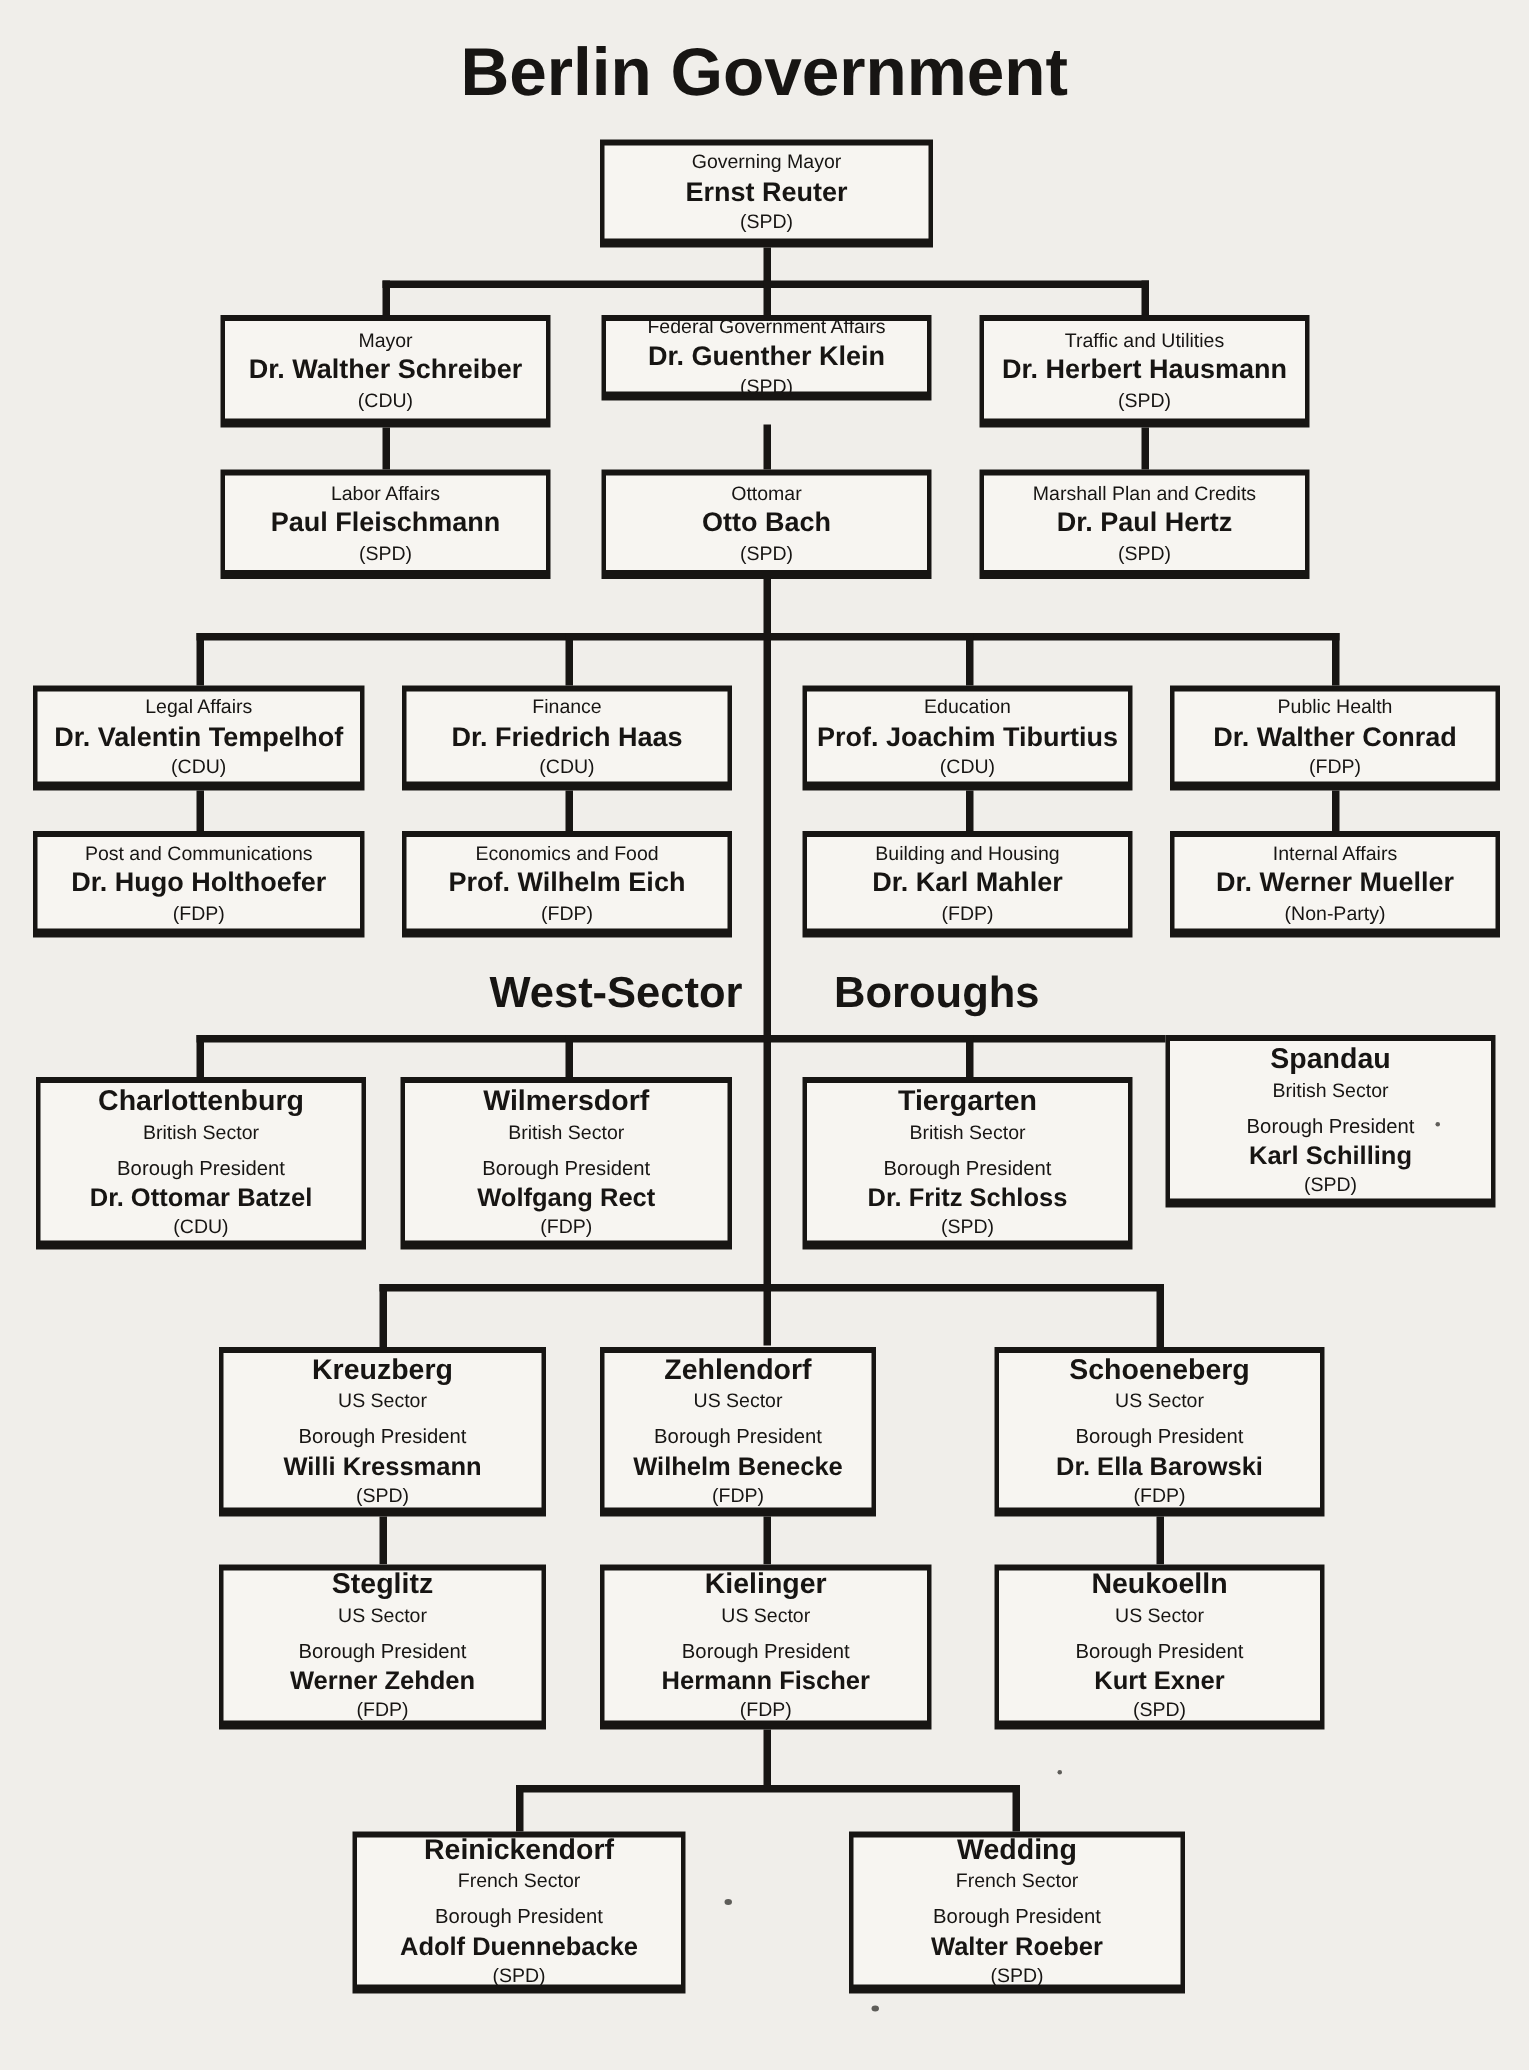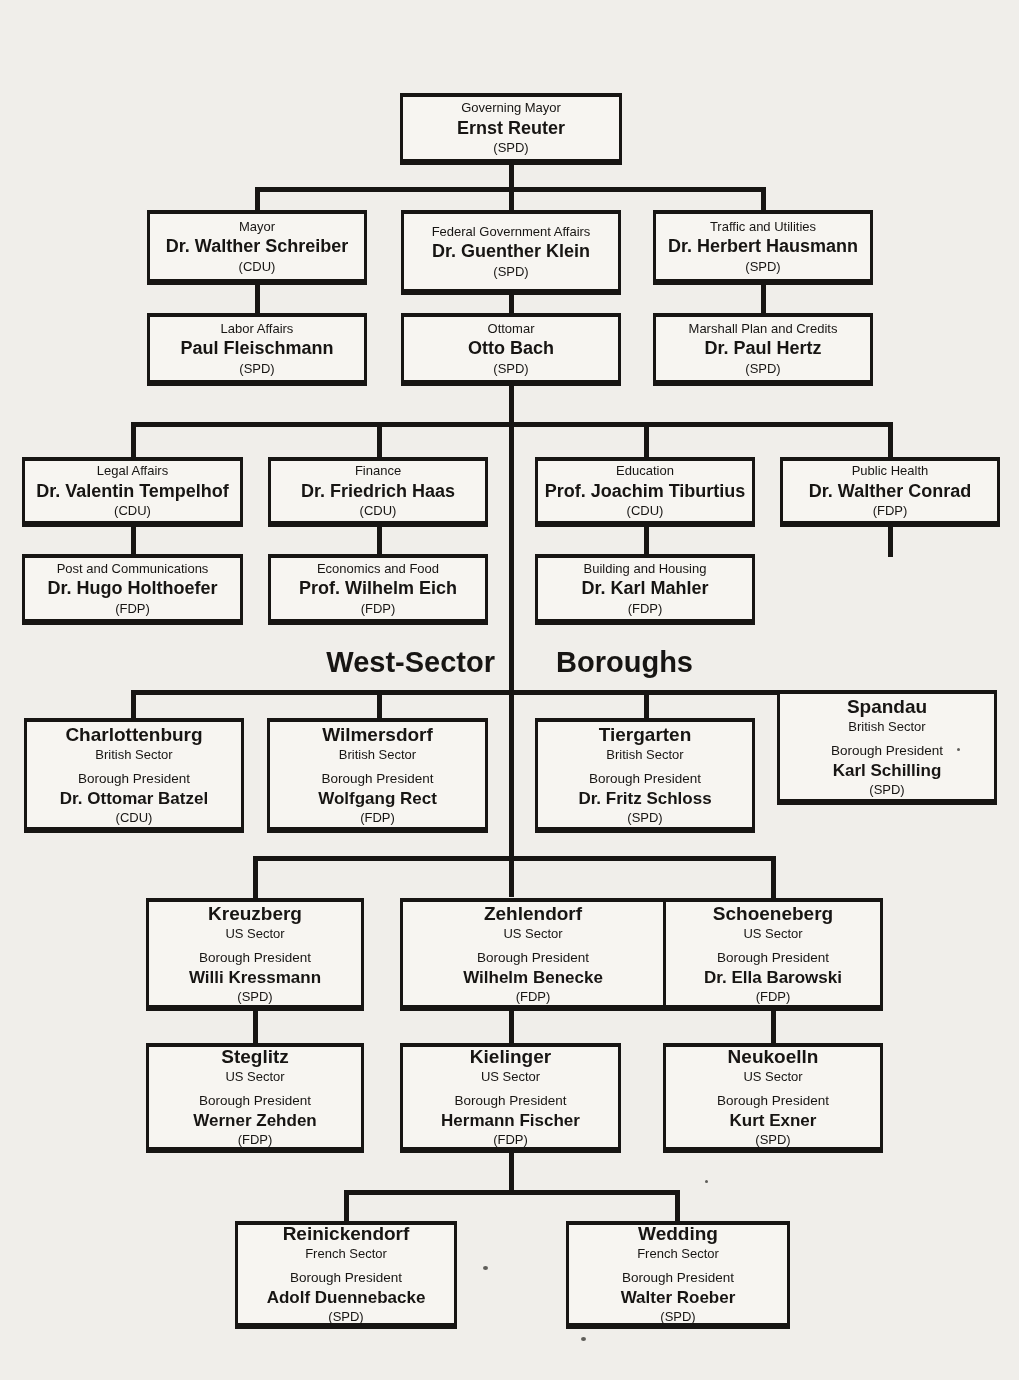--- a/index.html
+++ b/index.html
@@ -46,20 +46,21 @@
   .line{position:absolute;background:#171513;}
   .v{width:5px;}
   .h{height:5px;}
   .speck{position:absolute;background:#3a3835;border-radius:50%;opacity:.8;}
 </style>
 </head>
 <body>
 
 <div class="canvas">
 
+  <div class="page-title">Berlin Government</div>
 
   <div class="line v" style="left:509px;top:163px;height:27px"></div>
   <div class="line h" style="left:255px;top:187px;width:511px"></div>
   <div class="line v" style="left:255px;top:187px;height:26px"></div>
   <div class="line v" style="left:509px;top:187px;height:26px"></div>
   <div class="line v" style="left:761px;top:187px;height:26px"></div>
 
   <div class="line v" style="left:255px;top:283px;height:32px"></div>
   <div class="line v" style="left:509px;top:283px;height:32px"></div>
   <div class="line v" style="left:761px;top:283px;height:32px"></div>
@@ -100,21 +101,21 @@
     <div class="dept">Governing Mayor</div>
     <div class="pname">Ernst Reuter</div>
     <div class="party">(SPD)</div>
   </div>
 
   <div class="node" style="left:147px;top:210px;width:220px;height:75px">
     <div class="dept">Mayor</div>
     <div class="pname">Dr. Walther Schreiber</div>
     <div class="party">(CDU)</div>
   </div>
-  <div class="node" style="left:401px;top:210px;width:220px;height:85px">
+  <div class="node" style="left:401px;top:210px;width:220px;height:57px">
     <div class="dept">Federal Government Affairs</div>
     <div class="pname">Dr. Guenther Klein</div>
     <div class="party">(SPD)</div>
   </div>
   <div class="node" style="left:653px;top:210px;width:220px;height:75px">
     <div class="dept">Traffic and Utilities</div>
     <div class="pname">Dr. Herbert Hausmann</div>
     <div class="party">(SPD)</div>
   </div>
 
@@ -163,20 +164,25 @@
   <div class="node" style="left:268px;top:554px;width:220px;height:71px">
     <div class="dept">Economics and Food</div>
     <div class="pname">Prof. Wilhelm Eich</div>
     <div class="party">(FDP)</div>
   </div>
   <div class="node" style="left:535px;top:554px;width:220px;height:71px">
     <div class="dept">Building and Housing</div>
     <div class="pname">Dr. Karl Mahler</div>
     <div class="party">(FDP)</div>
   </div>
+  <div class="node" style="left:780px;top:554px;width:220px;height:71px">
+    <div class="dept">Internal Affairs</div>
+    <div class="pname">Dr. Werner Mueller</div>
+    <div class="party">(Non-Party)</div>
+  </div>
 
   <div class="section-label" style="left:283px;top:646px;width:212px">West-Sector</div>
   <div class="section-label" style="left:533px;top:646px;width:160px">Boroughs</div>
 
   <div class="node" style="left:24px;top:718px;width:220px;height:115px">
     <div class="bname">Charlottenburg</div>
     <div class="sector">British Sector</div>
     <div class="role">Borough President</div>
     <div class="president">Dr. Ottomar Batzel</div>
     <div class="bparty">(CDU)</div>
@@ -203,21 +209,21 @@
     <div class="bparty">(SPD)</div>
   </div>
 
   <div class="node" style="left:146px;top:898px;width:218px;height:113px">
     <div class="bname">Kreuzberg</div>
     <div class="sector">US Sector</div>
     <div class="role">Borough President</div>
     <div class="president">Willi Kressmann</div>
     <div class="bparty">(SPD)</div>
   </div>
-  <div class="node" style="left:400px;top:898px;width:266px;height:113px">
+  <div class="node" style="left:400px;top:898px;width:184px;height:113px">
     <div class="bname">Zehlendorf</div>
     <div class="sector">US Sector</div>
     <div class="role">Borough President</div>
     <div class="president">Wilhelm Benecke</div>
     <div class="bparty">(FDP)</div>
   </div>
   <div class="node" style="left:663px;top:898px;width:220px;height:113px">
     <div class="bname">Schoeneberg</div>
     <div class="sector">US Sector</div>
     <div class="role">Borough President</div>

